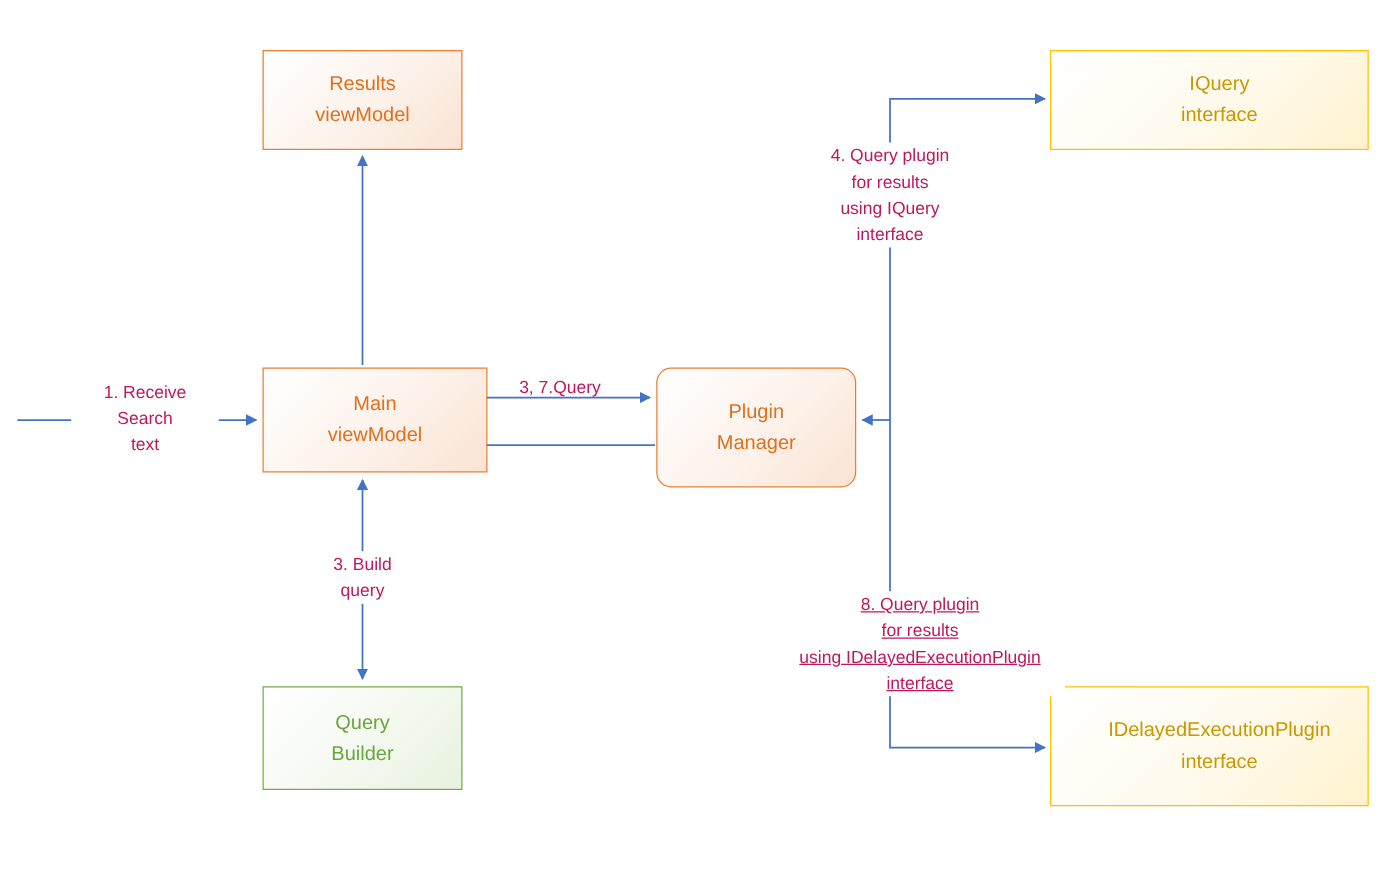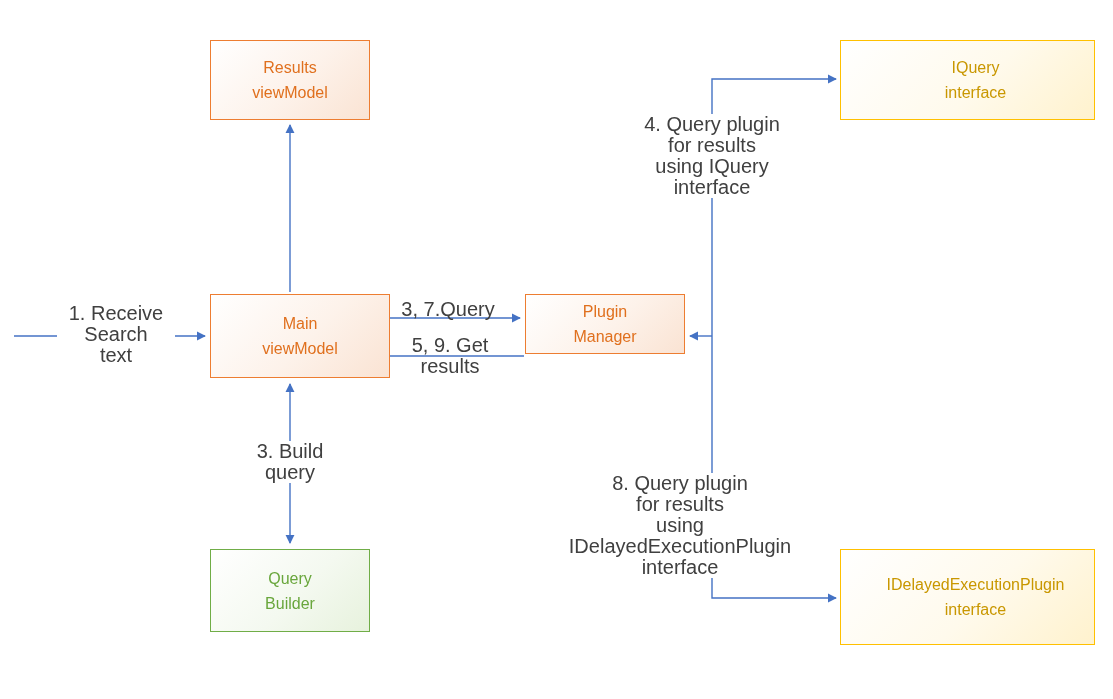--- a/index.html
+++ b/index.html
@@ -32,22 +32,22 @@
     color: #C99700;
     padding-left: 16px;
   }
   .node.green {
     border: 1.5px solid #70AD47;
     background: linear-gradient(135deg, #ffffff 0%, #f4f9f0 55%, #e7f2dd 100%);
     color: #69A63C;
   }
   .edge-label {
     position: absolute;
-    color: #404040;
-    font-size: 20px;
+    color: #be185d;
+    font-size: 14px;
     line-height: 21px;
     text-align: center;
     white-space: pre-line;
   }
   .edge-label.bg { background: #ffffff; }
 </style>
 </head>
 <body>
 
 <div class="canvas">
@@ -79,21 +79,21 @@
   <div class="node gold" style="left:840px; top:40px; width:255px; height:80px;">
     <span class="node-label">IQuery
 interface</span>
   </div>
 
   <div class="node orange" style="left:210px; top:294px; width:180px; height:84px;">
     <span class="node-label">Main
 viewModel</span>
   </div>
 
-  <div class="node orange" style="left:525px; top:294px; width:160px; height:60px;">
+  <div class="node orange" style="left:525px; top:294px; width:160px; height:96px;border-radius:12px;">
     <span class="node-label">Plugin
 Manager</span>
   </div>
 
   <div class="node green" style="left:210px; top:549px; width:160px; height:83px;">
     <span class="node-label">Query
 Builder</span>
   </div>
 
   <div class="node gold" style="left:840px; top:549px; width:255px; height:96px;">
@@ -101,29 +101,27 @@
 interface</span>
   </div>
 
   <div class="edge-label bg" style="left:57px; top:303px; width:118px;">1. Receive
 Search
 text</div>
 
 
   <div class="edge-label" style="left:393px; top:299px; width:110px;text-align:center;">3, 7.Query</div>
 
-  <div class="edge-label" style="left:407px; top:335px; width:86px;">5, 9. Get
-results</div>
 
   <div class="edge-label bg" style="left:246px; top:441px; width:88px;">3. Build
 query</div>
 
   <div class="edge-label bg" style="left:634px; top:114px; width:156px;">4. Query plugin
 for results
 using IQuery
 interface</div>
 
-  <div class="edge-label bg" style="left:564px; top:473px; width:232px;">8. Query plugin
+  <div class="edge-label bg" style="left:620px; top:473px; width:232px;text-decoration:underline;">8. Query plugin
 for results
 using IDelayedExecutionPlugin
 interface</div>
 
 </div>
 
 </body></html>

